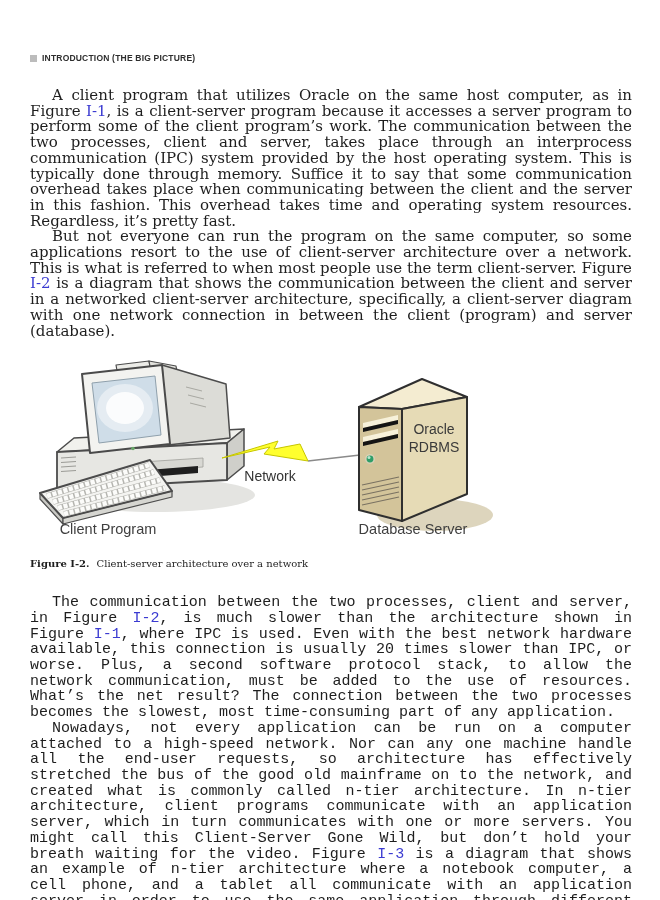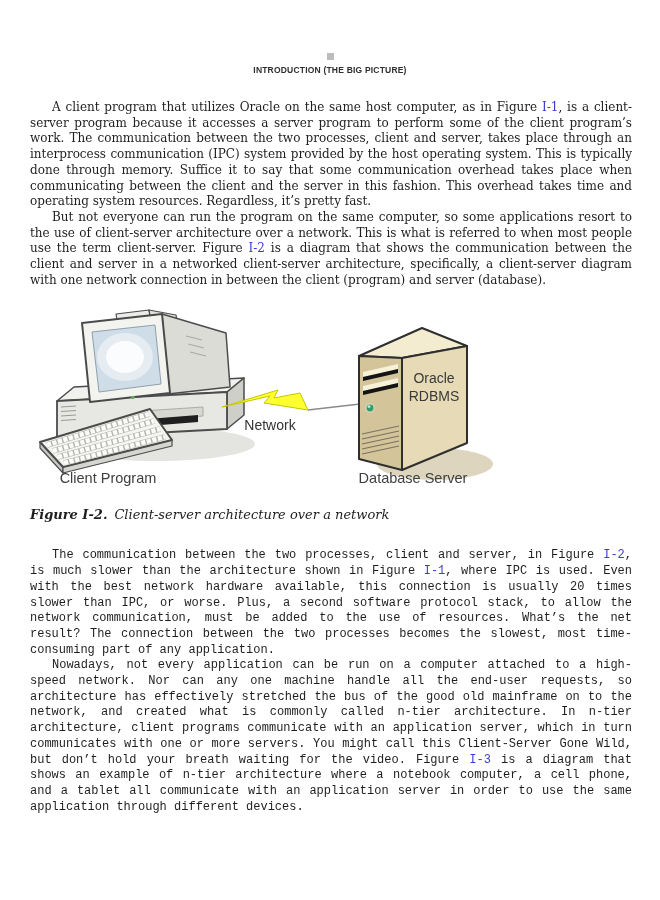--- a/index.html
+++ b/index.html
@@ -3,32 +3,32 @@
 <meta charset="utf-8">
 <style>
   html,body{margin:0;padding:0;}
   body{
     width:660px;height:900px;background:#ffffff;overflow:hidden;
     font-family:"DejaVu Serif", serif;color:#1e1e1e;
   }
   .runhead{
     margin:53px 30px 0 30px;display:flex;align-items:center;gap:5px;
     font-family:"Liberation Sans", sans-serif;font-weight:bold;
-    font-size:8.5px;letter-spacing:.2px;color:#2e2e2e;flex-direction:column;
+    font-size:8.5px;letter-spacing:.2px;color:#2e2e2e;
   }
   .runhead .sq{width:7px;height:7px;background:#bcbcbc;flex:0 0 auto;}
   .bodytext{
     width:602px;margin:25px 0 0 30px;
-    font-size:12px;line-height:15.7px;text-align:justify;
+    font-size:15px;line-height:15.7px;text-align:justify;
   }
   .bodytext p{margin:0;text-indent:22px;}
   .xref{color:var(--link,#3b3bd1);text-decoration:none;cursor:pointer;}
   .figwrap{margin:18px 0 0 30px;width:600px;}
   .caption{
-    margin:10px 12px 0 30px;font-size:13px;font-style:italic;color:#1e1e1e;
+    margin:10px 12px 0 30px;font-size:10px;color:#1e1e1e;
   }
   .caption .cap-label{font-weight:bold;margin-right:7px;}
   .block2{margin-top:26px;font-family:Liberation Mono, monospace;}
   svg text{font-family:"Liberation Sans", sans-serif;}
 </style>
 </head>
 <body style="background: rgb(255, 255, 255);">
 
 <div class="runhead">
   <span class="sq"></span>

